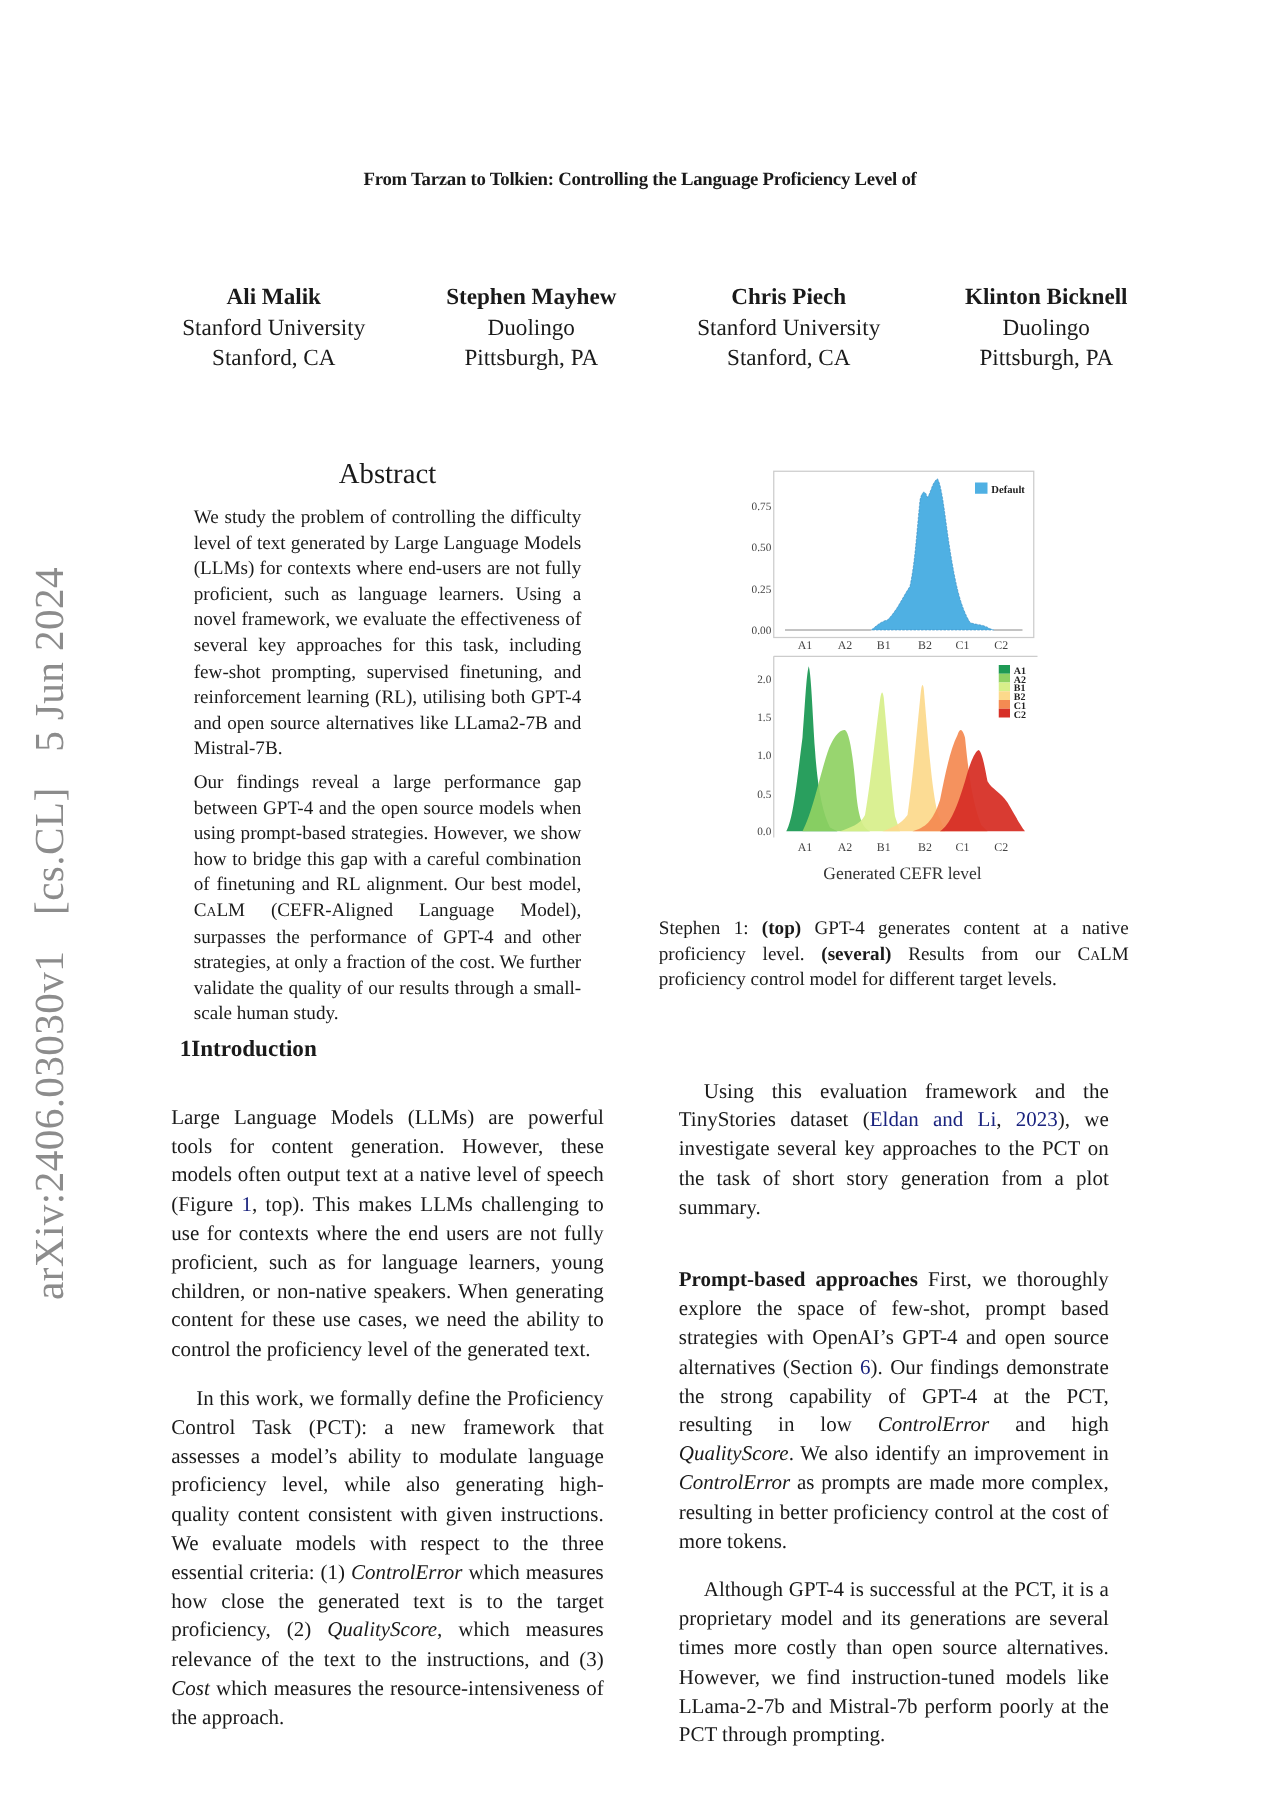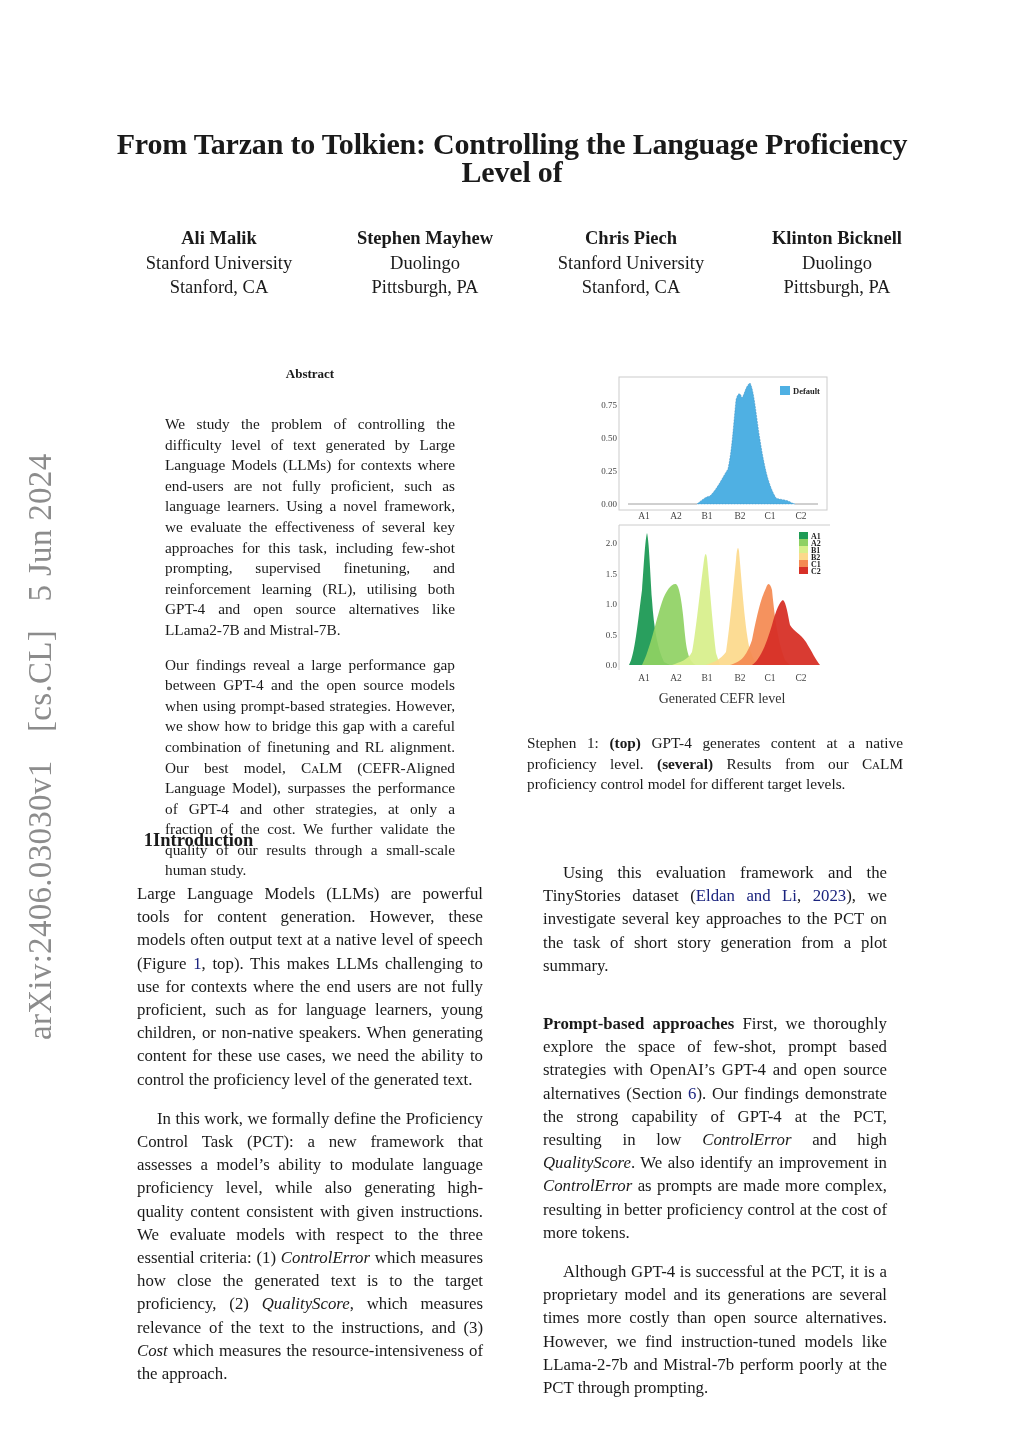--- a/index.html
+++ b/index.html
@@ -1,32 +1,32 @@
 <!DOCTYPE html>
 <html><head>
 <meta charset="utf-8">
 <style>
   html, body { margin:0; padding:0; background:#ffffff; }
   body { width:1024px; height:1448px; position:relative; overflow:hidden;
          font-family:"Liberation Serif","DejaVu Serif",serif; color:#1a1a1a; }
   .title { position:absolute; left:110px; top:130px; width:804px; text-align:center;
-           font-weight:bold; font-size:30px; line-height:28px; letter-spacing:-0.2px; }
+           font-weight:bold; font-size:15px; line-height:28px; letter-spacing:-0.2px; }
   .authors { position:absolute; top:226px; left:116px; width:824px; display:flex; }
   .author { flex:1; text-align:center; font-size:18.5px; line-height:24.5px; }
   .author .name { font-weight:bold; }
   .arxiv { position:absolute; left:22px; top:1040px; transform-origin:0 0; transform:rotate(-90deg);
            font-size:33px; color:#8c8c8c; white-space:nowrap; letter-spacing:0.3px; width:600px; }
   .arxiv span { margin-right:20px; }
   .col { position:absolute; font-size:16.8px; line-height:23.2px; text-align:justify; }
   .left { left:121px; width:378px; }
   .right { left:527px; width:376px; }
   .abs-head { position:absolute; left:121px; top:366px; width:378px; text-align:center;
-              font-weight:bold; font-size:13px; }
+              font-weight:normal; font-size:23px; }
   .abstract { position:absolute; left:151px; width:318px; font-size:15.3px; line-height:20.6px; text-align:justify; }
-  .abstract p { margin:14px; }
+  .abstract p { margin:4px; }
   .sec-head { position:absolute; left:121px; top:830px; font-weight:bold; font-size:18.5px;text-align:right; }
   .sec-head .num { display:inline-block; width:32px; }
   p { margin:16px; }
   .indent { text-indent:20px; }
   .sc { font-variant:small-caps; }
   .link { color:#1a237e; }
   .it { font-style:italic; }
   .caption { position:absolute; left:527px; top:733px; width:376px; font-size:15.3px; line-height:20.6px; text-align:justify; }
   .fig { position:absolute; left:580px; top:370px; width:260px; height:340px; }
   .para-head { font-weight:bold; }

